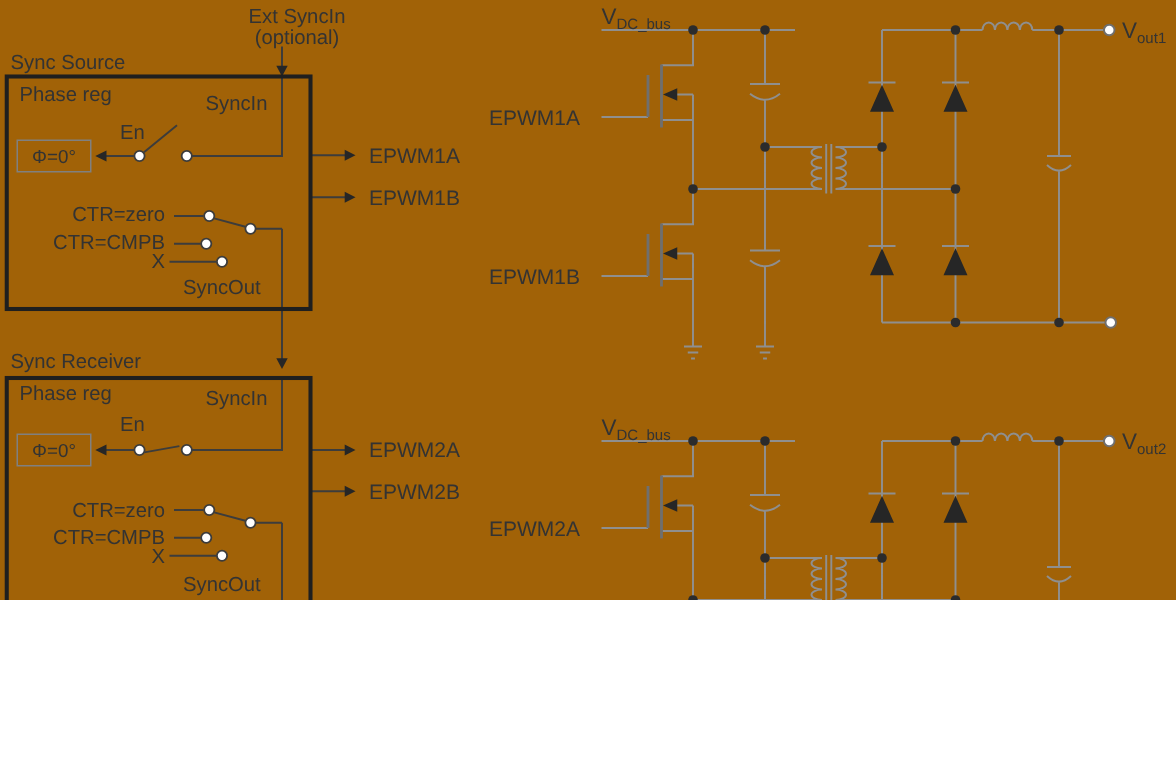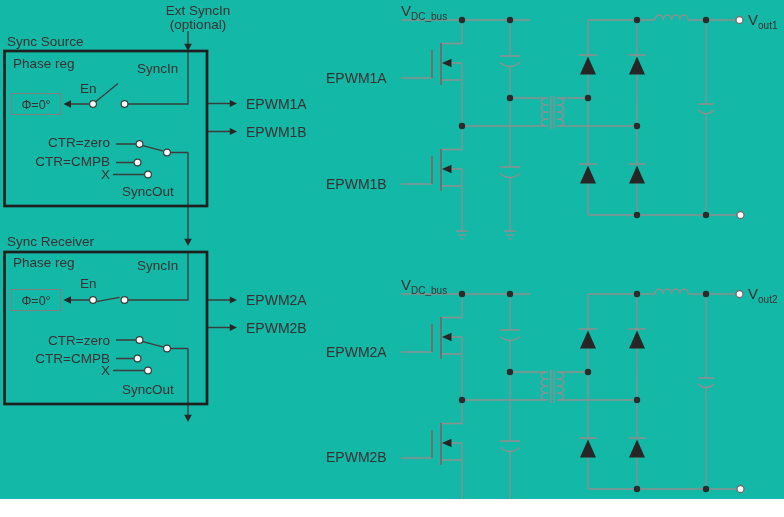--- a/index.html
+++ b/index.html
@@ -1,16 +1,16 @@
 <!DOCTYPE html>
 <html><head>
 <meta charset="utf-8">
 <style>
   html,body{margin:0;padding:0;background:#fff;}
-  #stage{position:relative;width:784px;height:499px;background:#14b8a6;overflow:hidden;
+  #stage{position:relative;width:784px;height:400px;background:#a16207;overflow:hidden;
          font-family:"Liberation Sans",sans-serif;}
   svg{display:block;}
   text{fill:#333333;font-family:"Liberation Sans",sans-serif;font-size:13.5px;}
   .t14{font-size:14px;}
   .t12{font-size:12.5px;}
   .vbase{font-size:15px;}
   .vsub{font-size:10px;}
   .end{text-anchor:end;}
   .mid{text-anchor:middle;}
   

